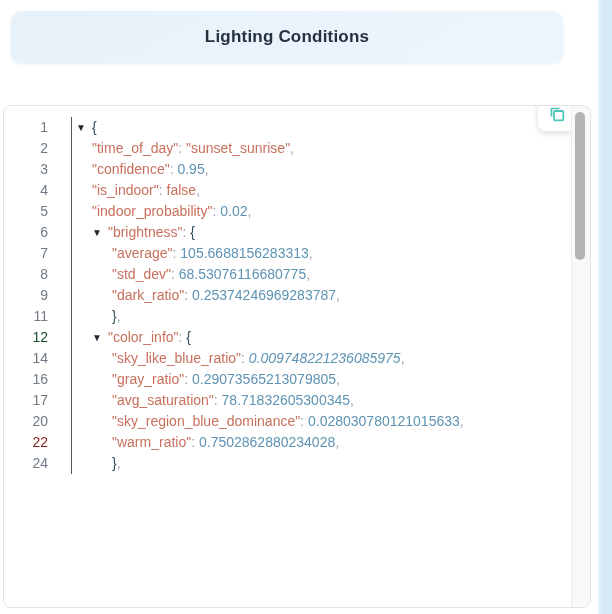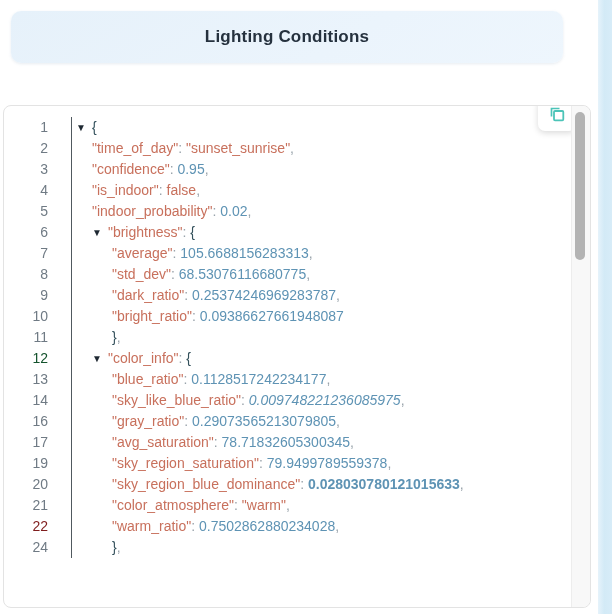--- a/index.html
+++ b/index.html
@@ -104,58 +104,42 @@
       </div>
       <div class="row">
         <span class="ln" style="color: rgb(111, 122, 132);">8</span>
         <span class="code ind2"><span style="color: rgb(200, 112, 92);">"std_dev"</span><span style="color: rgb(153, 163, 171);">: </span><span style="color: rgb(94, 147, 180);">68.53076116680775</span><span style="color: rgb(153, 163, 171);">,</span></span>
       </div>
       <div class="row">
         <span class="ln" style="color: rgb(111, 122, 132);">9</span>
         <span class="code ind2"><span style="color: rgb(200, 112, 92);">"dark_ratio"</span><span style="color: rgb(153, 163, 171);">: </span><span style="color: rgb(94, 147, 180);">0.25374246969283787</span><span style="color: rgb(153, 163, 171);">,</span></span>
       </div>
       <div class="row">
-        <span class="ln" style="color: rgb(111, 122, 132);">10</span>
-        <span class="code ind2"><span style="color: rgb(200, 112, 92);">"bright_ratio"</span><span style="color: rgb(153, 163, 171);">: </span><span style="color: rgb(94, 147, 180);">0.09386627661948087</span></span>
-      </div>
-      <div class="row">
         <span class="ln" style="color: rgb(111, 122, 132);">11</span>
         <span class="code ind2"><span style="color: rgb(51, 80, 91);">}</span><span style="color: rgb(153, 163, 171);">,</span></span>
       </div>
       <div class="row">
         <span class="ln" style="color: #14532d;">12</span>
         <span class="code ind1"><span class="arrow" style="color: rgb(30, 40, 50);">▼</span><span style="color: rgb(200, 112, 92);">"color_info"</span><span style="color: rgb(153, 163, 171);">: </span><span style="color: rgb(51, 80, 91);">{</span></span>
-      </div>
-      <div class="row">
-        <span class="ln" style="color: rgb(111, 122, 132);">13</span>
-        <span class="code ind2"><span style="color: rgb(200, 112, 92);">"blue_ratio"</span><span style="color: rgb(153, 163, 171);">: </span><span style="color: rgb(94, 147, 180);">0.1128517242234177</span><span style="color: rgb(153, 163, 171);">,</span></span>
       </div>
       <div class="row">
         <span class="ln" style="color: rgb(111, 122, 132);">14</span>
         <span class="code ind2"><span style="color: rgb(200, 112, 92);">"sky_like_blue_ratio"</span><span style="color: rgb(153, 163, 171);">: </span><span style="color: rgb(94, 147, 180); font-style: italic;">0.009748221236085975</span><span style="color: rgb(153, 163, 171);">,</span></span>
       </div>
       <div class="row">
         <span class="ln" style="color: rgb(111, 122, 132);">16</span>
         <span class="code ind2"><span style="color: rgb(200, 112, 92);">"gray_ratio"</span><span style="color: rgb(153, 163, 171);">: </span><span style="color: rgb(94, 147, 180);">0.29073565213079805</span><span style="color: rgb(153, 163, 171);">,</span></span>
       </div>
       <div class="row">
         <span class="ln" style="color: rgb(111, 122, 132); text-align: right;">17</span>
         <span class="code ind2"><span style="color: rgb(200, 112, 92);">"avg_saturation"</span><span style="color: rgb(153, 163, 171);">: </span><span style="color: rgb(94, 147, 180);">78.71832605300345</span><span style="color: rgb(153, 163, 171);">,</span></span>
       </div>
       <div class="row">
-        <span class="ln" style="color: rgb(111, 122, 132);">19</span>
-        <span class="code ind2"><span style="color: rgb(200, 112, 92);">"sky_region_saturation"</span><span style="color: rgb(153, 163, 171);">: </span><span style="color: rgb(94, 147, 180);">79.9499789559378</span><span style="color: rgb(153, 163, 171);">,</span></span>
-      </div>
-      <div class="row">
         <span class="ln" style="color: rgb(111, 122, 132);">20</span>
-        <span class="code ind2"><span style="color: rgb(200, 112, 92);">"sky_region_blue_dominance"</span><span style="color: rgb(153, 163, 171);">: </span><span style="color: rgb(94, 147, 180); font-weight: bold;">0.028030780121015633</span><span style="color: rgb(153, 163, 171);">,</span></span>
-      </div>
-      <div class="row">
-        <span class="ln" style="color: rgb(111, 122, 132);">21</span>
-        <span class="code ind2"><span style="color: rgb(200, 112, 92);">"color_atmosphere"</span><span style="color: rgb(153, 163, 171);">: </span><span style="color: rgb(200, 112, 92);">"warm"</span><span style="color: rgb(153, 163, 171);">,</span></span>
+        <span class="code ind2"><span style="color: rgb(200, 112, 92);">"sky_region_blue_dominance"</span><span style="color: rgb(153, 163, 171);">: </span><span style="color: rgb(94, 147, 180);">0.028030780121015633</span><span style="color: rgb(153, 163, 171);">,</span></span>
       </div>
       <div class="row">
         <span class="ln" style="color: #7f1d1d;">22</span>
         <span class="code ind2"><span style="color: rgb(200, 112, 92);">"warm_ratio"</span><span style="color: rgb(153, 163, 171);">: </span><span style="color: rgb(94, 147, 180);">0.7502862880234028</span><span style="color: rgb(153, 163, 171);">,</span></span>
       </div>
       <div class="row">
         <span class="ln" style="color: rgb(111, 122, 132);">24</span>
         <span class="code ind2"><span style="color: rgb(51, 80, 91);">}</span><span style="color: rgb(153, 163, 171);">,</span></span>
       </div>
     </div>

